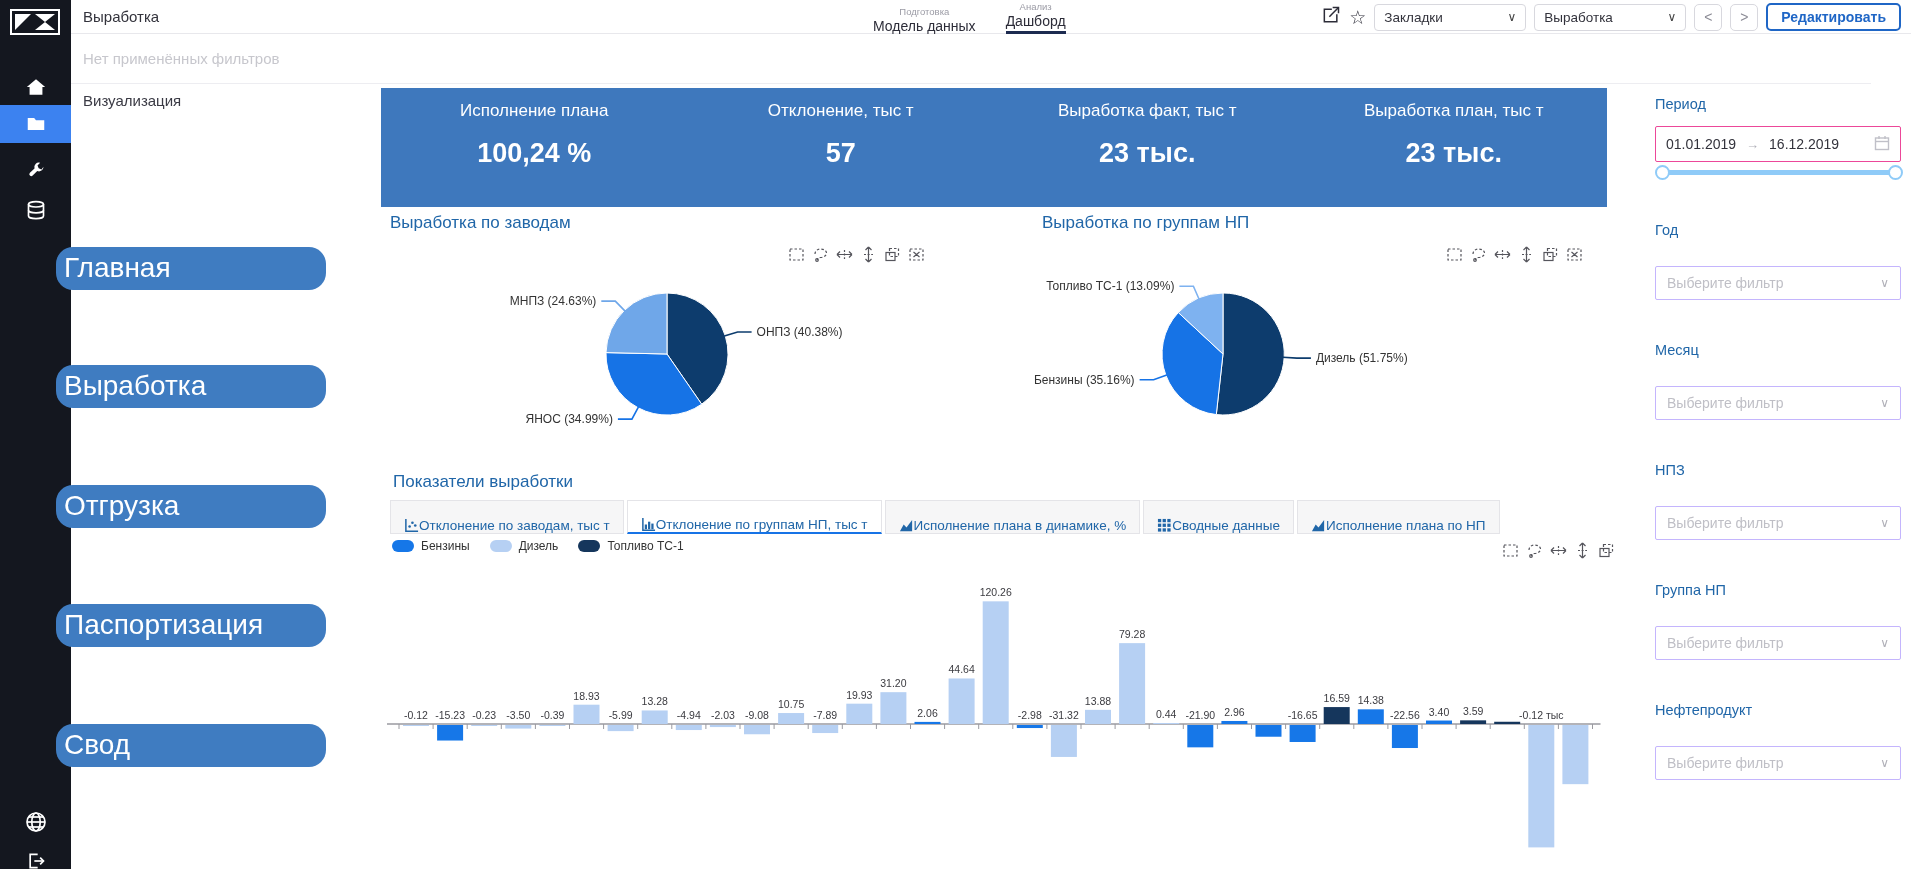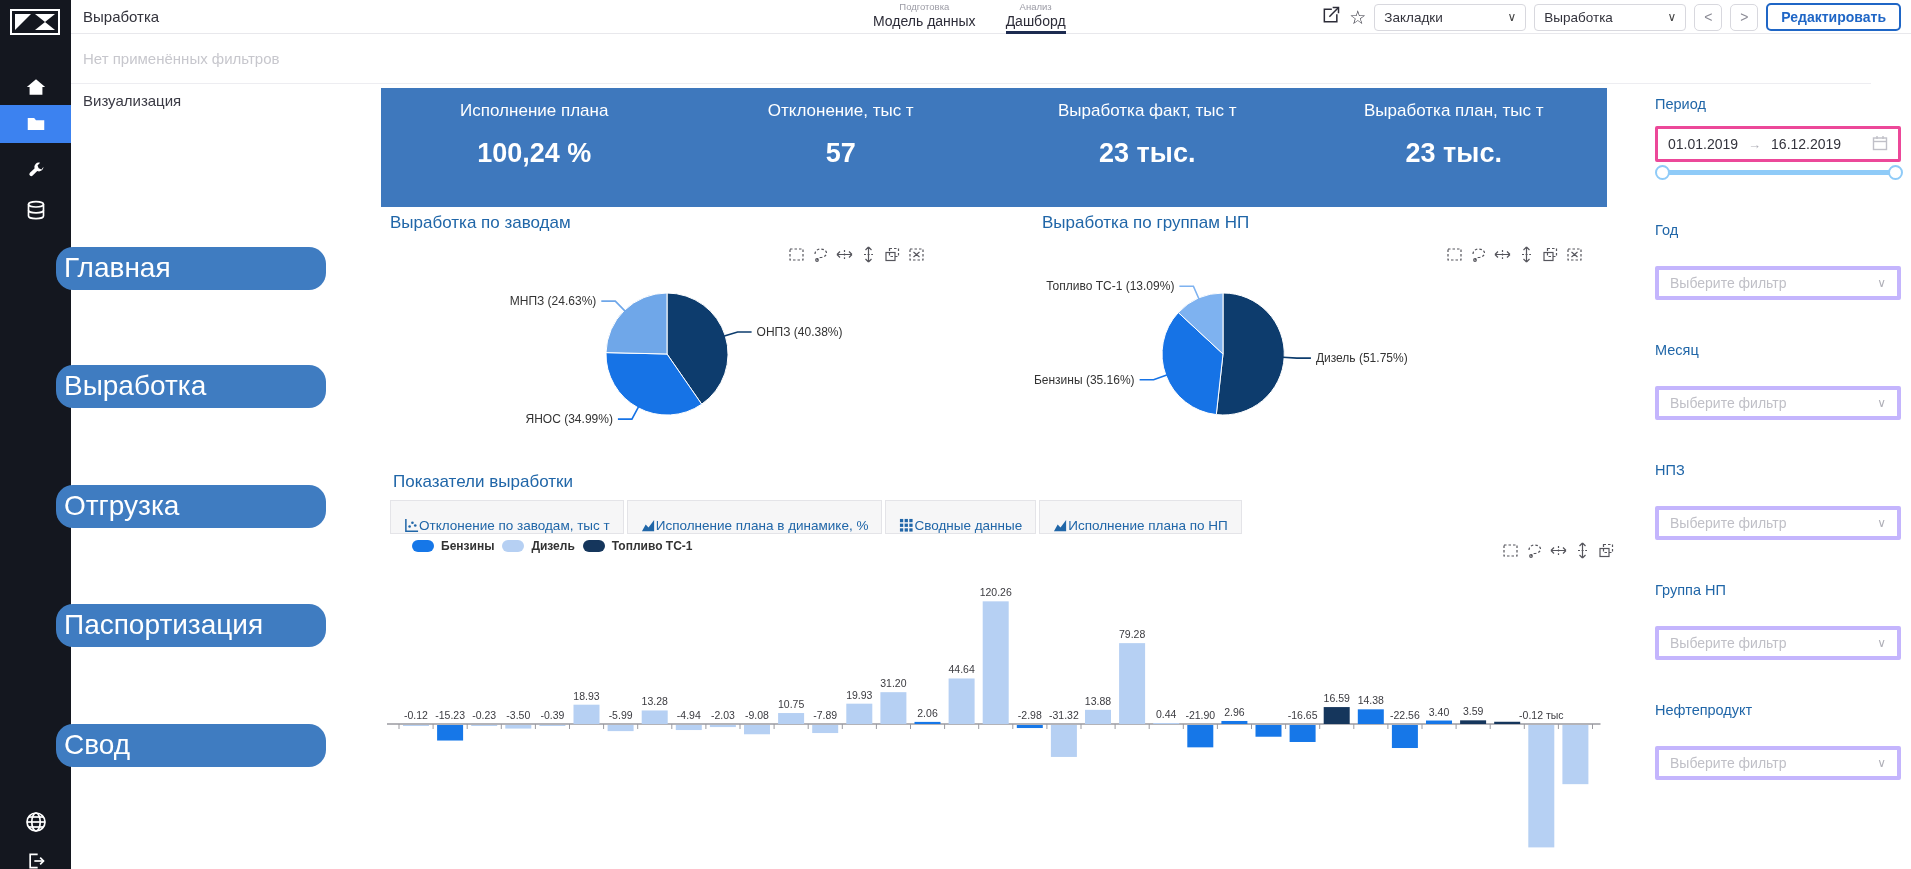--- a/index.html
+++ b/index.html
@@ -11,21 +11,21 @@
   
   .rail { position:absolute; left:0; top:0; width:71px; height:869px; background:#14171F; }
   .rail .logo { position:absolute; left:10px; top:9px; width:50px; height:26px; }
   .rail-icon { position:absolute; left:0; width:71px; height:38px; display:flex; align-items:center; justify-content:center; }
   .rail-active { background:#3C82F0; height:38px; }
 
   
   .topbar { position:absolute; left:71px; top:0; width:1840px; height:34px; background:#fff; border-bottom:1px solid #e8e8ec; }
   .tb-title { position:absolute; left:12px; top:8px; font-size:15px; color:#33333c; font-weight:500; }
   .tb-tabs { position:absolute; left:802px; top:0; height:34px; display:flex; gap:30px; align-items:flex-end; }
-  .tb-tab { display:flex; flex-direction:column; align-items:center; padding-bottom:5px; cursor:pointer; }
+  .tb-tab { display:flex; flex-direction:column; align-items:center; cursor:pointer; }
   .tb-tab .cap { font-size:9.5px; color:#9b9ba5; margin-bottom:1px; }
   .tb-tab .lbl { font-size:14px; color:#2c2c38; }
   .tb-tab.active { padding-bottom:2px; border-bottom:3px solid #1d2b50; }
   .tb-right { position:absolute; right:10px; top:3px; height:28px; display:flex; align-items:center; gap:8px; }
   .tb-select { display:flex; align-items:center; width:152px; height:27px; border:1px solid #d8d8de; border-radius:4px; padding:0 9px; font-size:13.5px; color:#33333c; background:#fff; cursor:pointer; }
   .tb-select .chev { margin-left:auto; color:#444; font-size:12px; }
   .nav-btn { width:28px; height:27px; border:1px solid #d8d8de; border-radius:5px; background:#fff; color:#8b8b95; font-size:14px; display:flex; align-items:center; justify-content:center; cursor:pointer; }
   .edit-btn { height:28px; border:2px solid #1f66c6; border-radius:5px; background:#fff; color:#1f66c6; font-size:14px; font-weight:bold; padding:0 13px; cursor:pointer; }
   .star { font-size:19px; color:#2c2c38; line-height:1; cursor:pointer; }
 
@@ -50,35 +50,35 @@
   .modebar { position:absolute; display:flex; gap:7px; }
   .modebar svg { display:block; cursor:pointer; }
 
   
   .tabs { position:absolute; left:390px; top:500px; height:34px; display:flex; gap:3px; align-items:stretch; }
   .tab { display:flex; align-items:flex-end; gap:0; padding:0 13px; background:#f6f6f7; border:1px solid #e4e4e8;
          font-size:13.5px; color:#2066A8; cursor:pointer; white-space:nowrap; }
   .tab.active { background:#fff; border-bottom:2px solid #1673E6; }
 
   
-  .legend { position:absolute; left:412px; top:539px; display:flex; gap:8px; align-items:center;font-weight:bold; }
+  .legend { position:absolute; left:392px; top:539px; display:flex; gap:20px; align-items:center; }
   .legend-item { display:flex; align-items:center; gap:7px; font-size:12px; color:#333; }
   .swatch { width:22px; height:12px; border-radius:6px; }
 
   svg.chart { position:absolute; overflow:visible; }
 
   
   .rp-label { position:absolute; left:1655px; font-size:14.5px; color:#2066A8; }
-  .datebox { position:absolute; left:1655px; top:126px; width:246px; height:36px; border:3px solid #ec4899; border-radius:2px;
+  .datebox { position:absolute; left:1655px; top:126px; width:246px; height:36px; border:1px solid #ec4899; border-radius:2px;
              display:flex; align-items:center; padding:0 10px; font-size:14px; color:#33333c; gap:10px; }
   .datebox .arr { color:#b0b0b8; font-size:13px; }
   .datebox .cal { margin-left:auto; }
   .slider-track { position:absolute; left:1662px; top:170px; width:234px; height:5px; background:#8FCBF8; border-radius:3px; cursor:pointer; }
   .slider-handle { position:absolute; top:165px; width:15px; height:15px; border-radius:50%; background:#fff; border:2px solid #8FCBF8; cursor:pointer; }
-  .rp-select { position:absolute; left:1655px; width:246px; height:34px; border:4px solid #c4b5fd; border-radius:2px;
+  .rp-select { position:absolute; left:1655px; width:246px; height:34px; border:1px solid #c4b5fd; border-radius:2px;
                display:flex; align-items:center; padding:0 11px; font-size:14px; color:#bfbfc6; background:#fff; cursor:pointer; }
   .rp-select .chev { margin-left:auto; color:#b0b0b8; font-size:12px; }
 </style>
 </head>
 <body>
 
 <div class="app">
 
   <aside class="rail">
     <div class="logo">
@@ -275,20 +275,29 @@
 
   <div class="tabs">
     <div class="tab">
       <svg width="15" height="15" viewBox="0 0 16 16">
           <path d="M2 1v13h13" stroke="#2066A8" stroke-width="1.6" fill="none"></path>
           <circle cx="6" cy="9" r="1.4" fill="#2066A8"></circle>
           <circle cx="9" cy="5" r="1.4" fill="#2066A8"></circle>
           <circle cx="12" cy="8" r="1.4" fill="#2066A8"></circle>
         </svg>
       <span>Отклонение по заводам, тыс т</span>
+    </div>
+    <div class="tab active">
+      <svg width="15" height="15" viewBox="0 0 16 16">
+          <path d="M2 1v13h13" stroke="#2066A8" stroke-width="1.6" fill="none"></path>
+          <rect x="4" y="8" width="2.4" height="5" fill="#2066A8"></rect>
+          <rect x="7.5" y="5" width="2.4" height="8" fill="#2066A8"></rect>
+          <rect x="11" y="7" width="2.4" height="6" fill="#2066A8"></rect>
+        </svg>
+      <span>Отклонение по группам НП, тыс т</span>
     </div>
     <div class="tab">
       <svg width="15" height="15" viewBox="0 0 16 16">
           <path d="M1 14 L5 7 L8 10 L14 2 L14 14 Z" fill="#2066A8"></path>
         </svg>
       <span>Исполнение плана в динамике, %</span>
     </div>
     <div class="tab">
       <svg width="15" height="15" viewBox="0 0 16 16" fill="#2066A8">
           <rect x="1" y="1" width="3.5" height="3.5"></rect>

